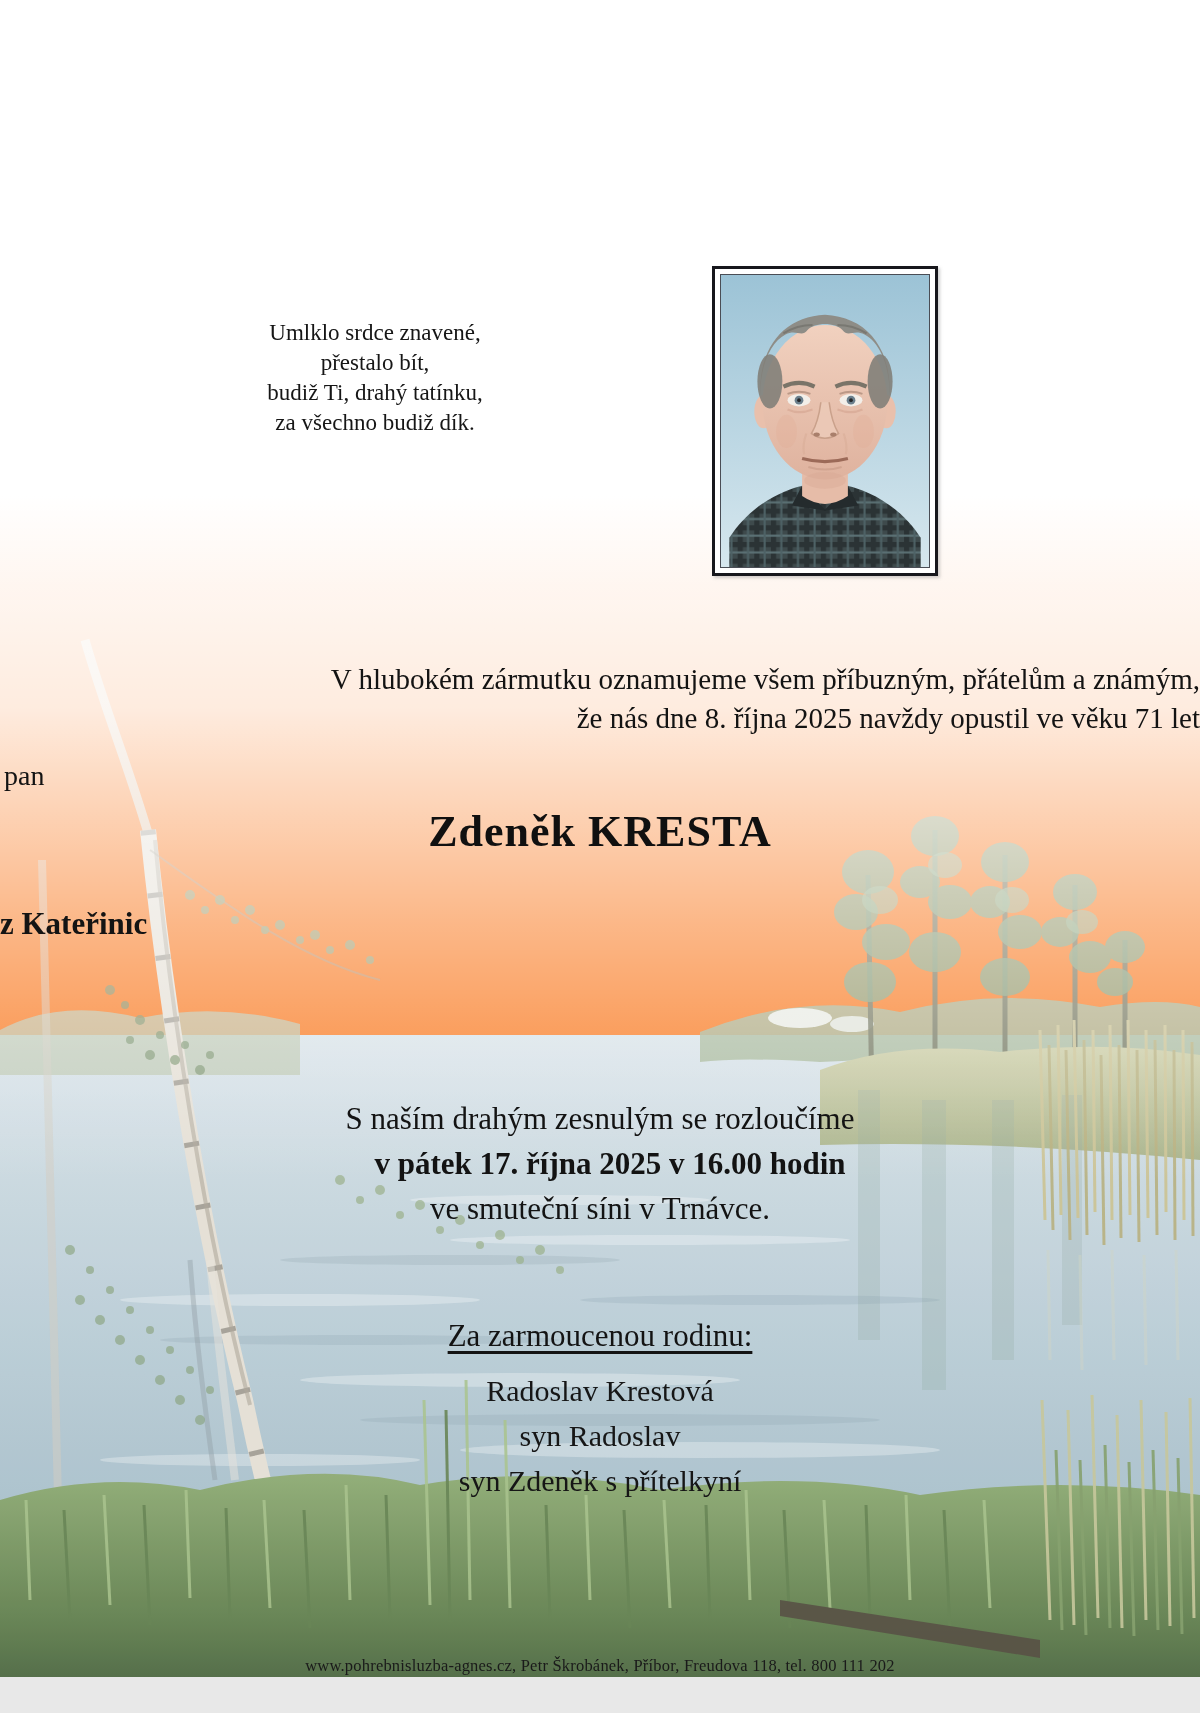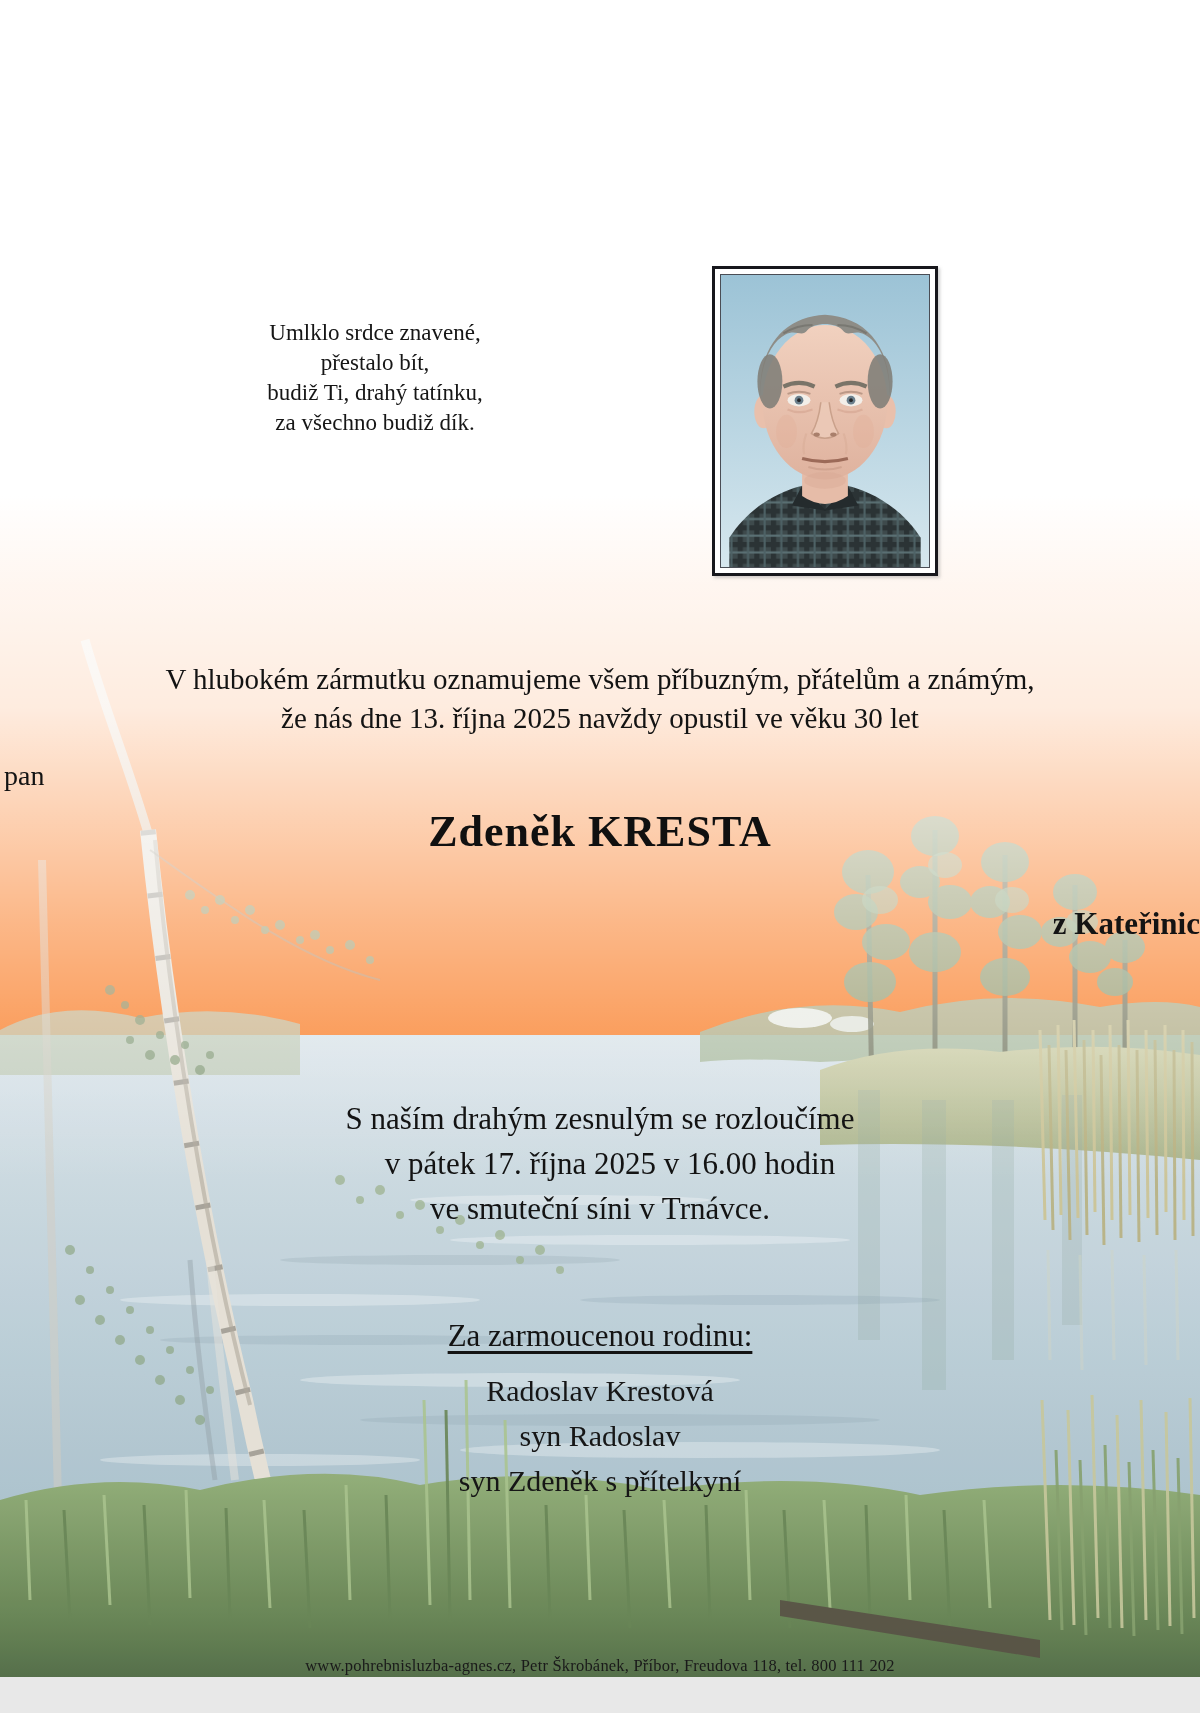--- a/index.html
+++ b/index.html
@@ -35,39 +35,39 @@
     box-sizing:border-box;border:3px solid #17171c;background:#ffffff;padding:5px;
     box-shadow:2px 2px 3px rgba(120,120,120,.35);
   }
   .photo-inner{
     width:100%;height:100%;box-sizing:border-box;border:1px solid #4a4d55;overflow:hidden;
   }
   .photo-inner svg{display:block;width:100%;height:100%;}
 
   .announcement{
     position:absolute;left:0;top:660px;width:1200px;
-    text-align:center;font-size:29px;line-height:39px;color:#131313;
+    text-align:right;font-size:29px;line-height:39px;color:#131313;
   }
   .salutation{
     position:absolute;left:4px;top:760px;width:1200px;
     text-align:left;font-size:28px;color:#131313;
   }
   .deceased-name{
     position:absolute;left:0;top:806px;width:1200px;
     text-align:center;font-size:44px;font-weight:bold;letter-spacing:1px;color:#101010;
   }
   .origin{
     position:absolute;left:0;top:906px;width:1200px;
-    text-align:right;font-size:31px;font-weight:bold;color:#141414;
+    text-align:left;font-size:31px;font-weight:bold;color:#141414;
   }
   .funeral{
     position:absolute;left:0;top:1096px;width:1200px;
     text-align:center;font-size:31px;line-height:45px;color:#131313;
   }
-  .funeral .bold-line{font-weight:normal;padding-left:20px;}
+  .funeral .bold-line{font-weight:bold;padding-left:20px;}
   .family-heading{
     position:absolute;left:0;top:1318px;width:1200px;
     text-align:center;font-size:31px;text-decoration:underline;text-underline-offset:5px;color:#131313;
   }
   .family-members{
     position:absolute;left:0;top:1368px;width:1200px;
     text-align:center;font-size:30px;line-height:45px;color:#161616;
   }
   .footer-line{
     position:absolute;left:0;top:1656px;width:1200px;
@@ -398,21 +398,21 @@
 
           <ellipse cx="100" cy="197" rx="20" ry="8" fill="#d8a893" opacity="0.4"></ellipse>
           <ellipse cx="63" cy="150" rx="10" ry="16" fill="#e0ab94" opacity="0.3"></ellipse>
           <ellipse cx="137" cy="150" rx="10" ry="16" fill="#e0ab94" opacity="0.3"></ellipse>
         </svg>
       </div>
     </div>
 
     <div class="announcement">
       <div>V hlubokém zármutku oznamujeme všem příbuzným, přátelům a známým,</div>
-      <div>že nás dne 13. října 2025 navždy opustil ve věku 30 let</div>
+      <div>že nás dne 8. října 2025 navždy opustil ve věku 71 let</div>
     </div>
 
     <div class="salutation">pan</div>
 
     <div class="deceased-name">Zdeněk KRESTA</div>
 
     <div class="origin">z Kateřinic</div>
 
     <div class="funeral">
       <div>S naším drahým zesnulým se rozloučíme</div>

